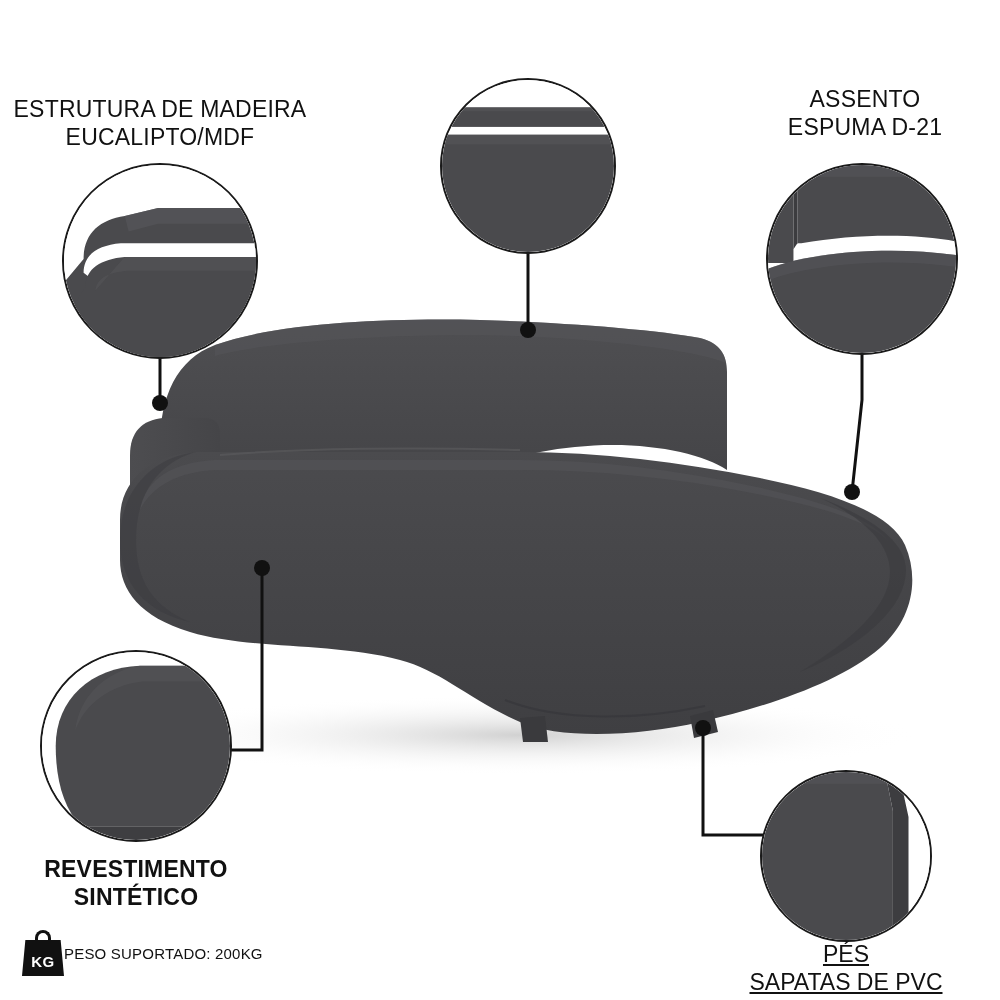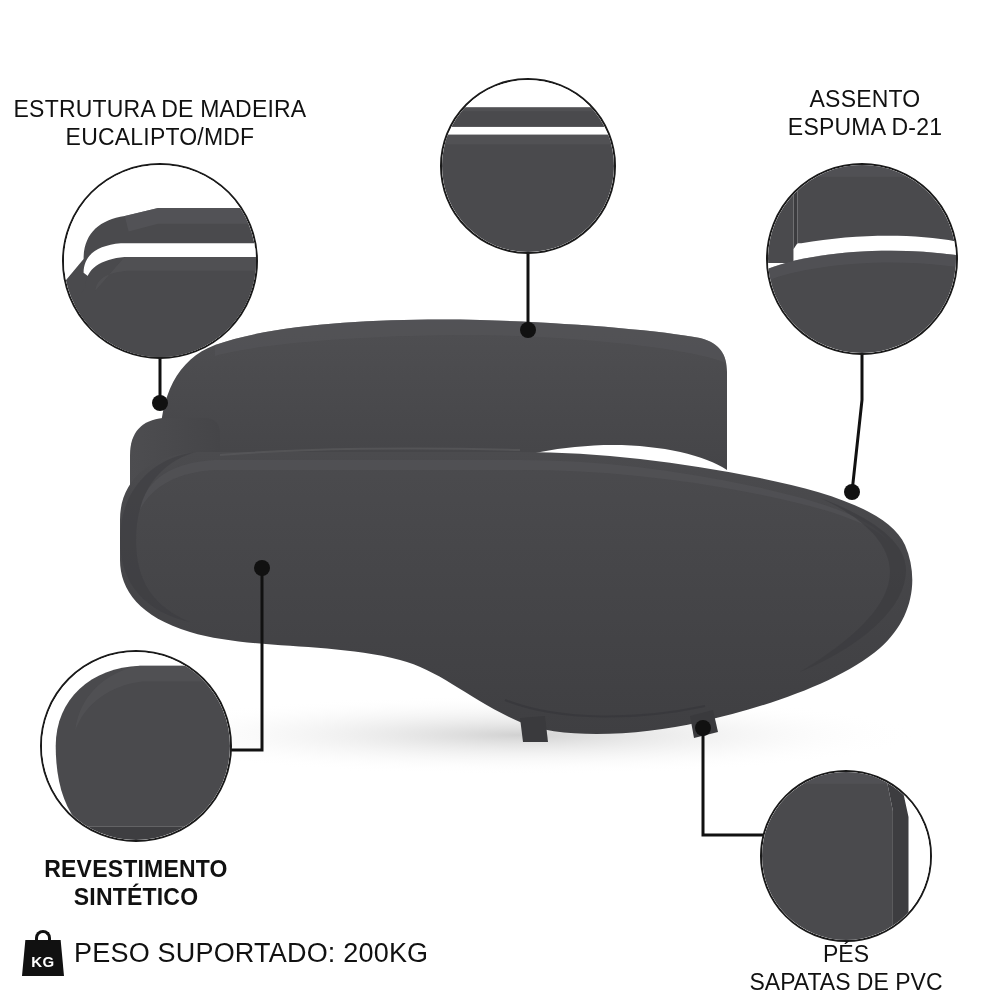--- a/index.html
+++ b/index.html
@@ -40,24 +40,23 @@
     box-sizing: border-box;
   }
   .bubble svg { display: block; width: 100%; height: 100%; }
 
   #footer-weight {
     position: absolute;
     left: 22px;
     top: 930px;
     display: flex;
     align-items: center;
-    gap: 10px;
   }
   #footer-weight .wlabel {
-    font-size: 27px;
+    font-size: 15px;
     color: #111111;
     letter-spacing: 0.2px;
   }
   .kg-icon {
     width: 42px;
     height: 46px;
     position: relative;
   }
   .kg-icon .handle {
     position: absolute;
@@ -257,21 +256,21 @@
 
   <div class="bubble" style="left:760px; top:770px; width:172px; height:172px;">
     <svg viewBox="0 0 172 172">
       <rect x="0" y="0" width="172" height="172" fill="#ffffff"></rect>
       <path d="M0,0 L126,0 L134,40 L134,172 L0,172 Z" fill="#4a4a4d"></path>
       <path d="M126,0 L134,40 L134,172 L150,172 L150,46 L140,0 Z" fill="#3d3d40"></path>
       <path d="M0,0 L126,0 L128,12 L0,12 Z" fill="#55555a" opacity="0.6"></path>
     </svg>
   </div>
 
-  <div class="feet-label" style="left:718px; top:940px; width:256px;">PÉS
+  <div class="feet-label" style="left:718px; top:940px; width:256px;text-decoration:underline;">PÉS
 SAPATAS DE PVC</div>
 
   <div id="footer-weight">
     <div class="kg-icon">
       <div class="handle"></div>
       <div class="body">
           <span>KG</span>
         </div>
     </div>
     <div class="wlabel">PESO SUPORTADO: 200KG</div>

